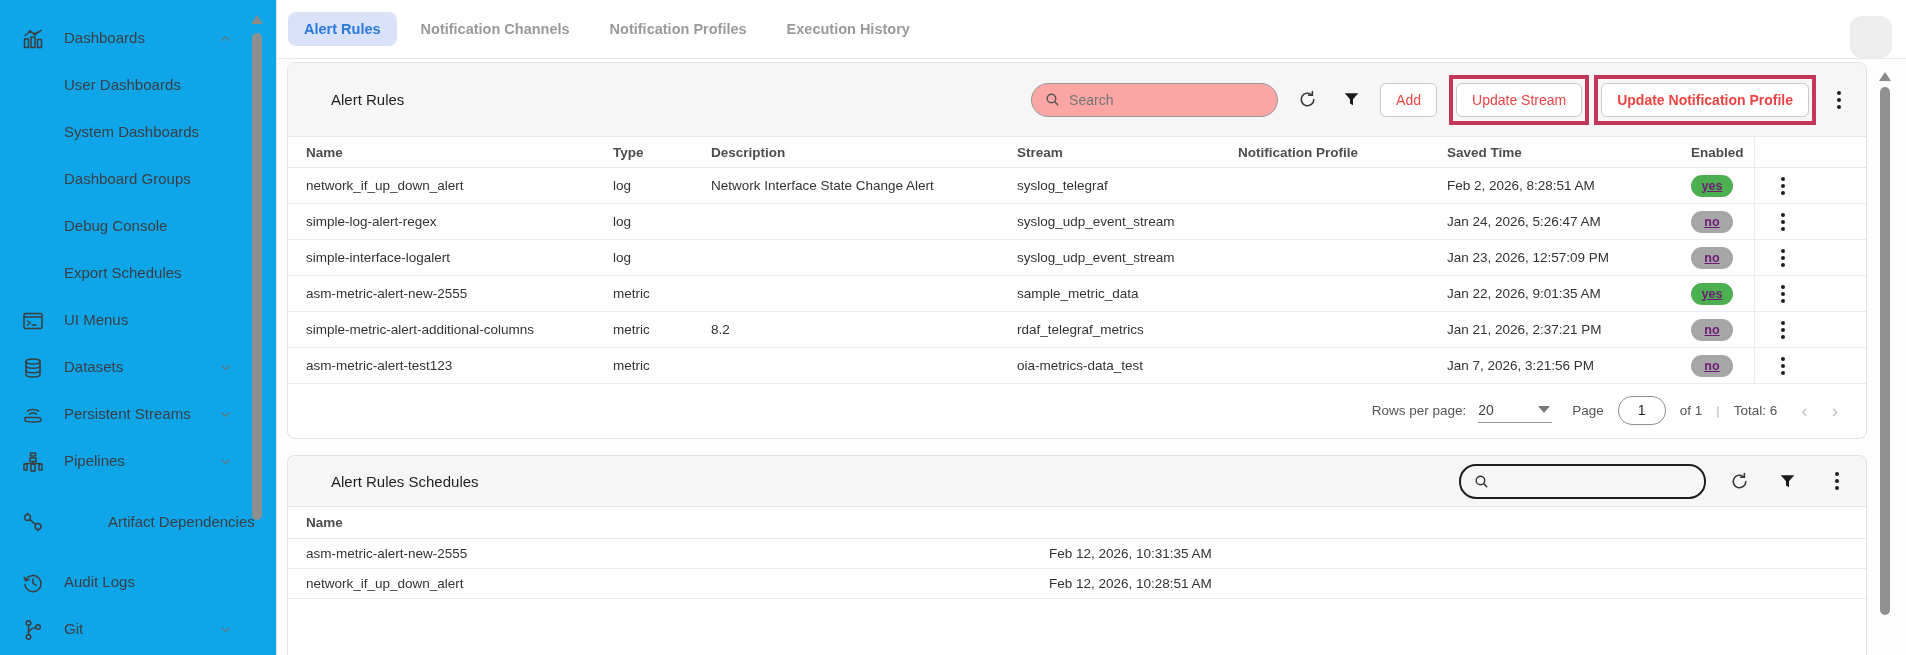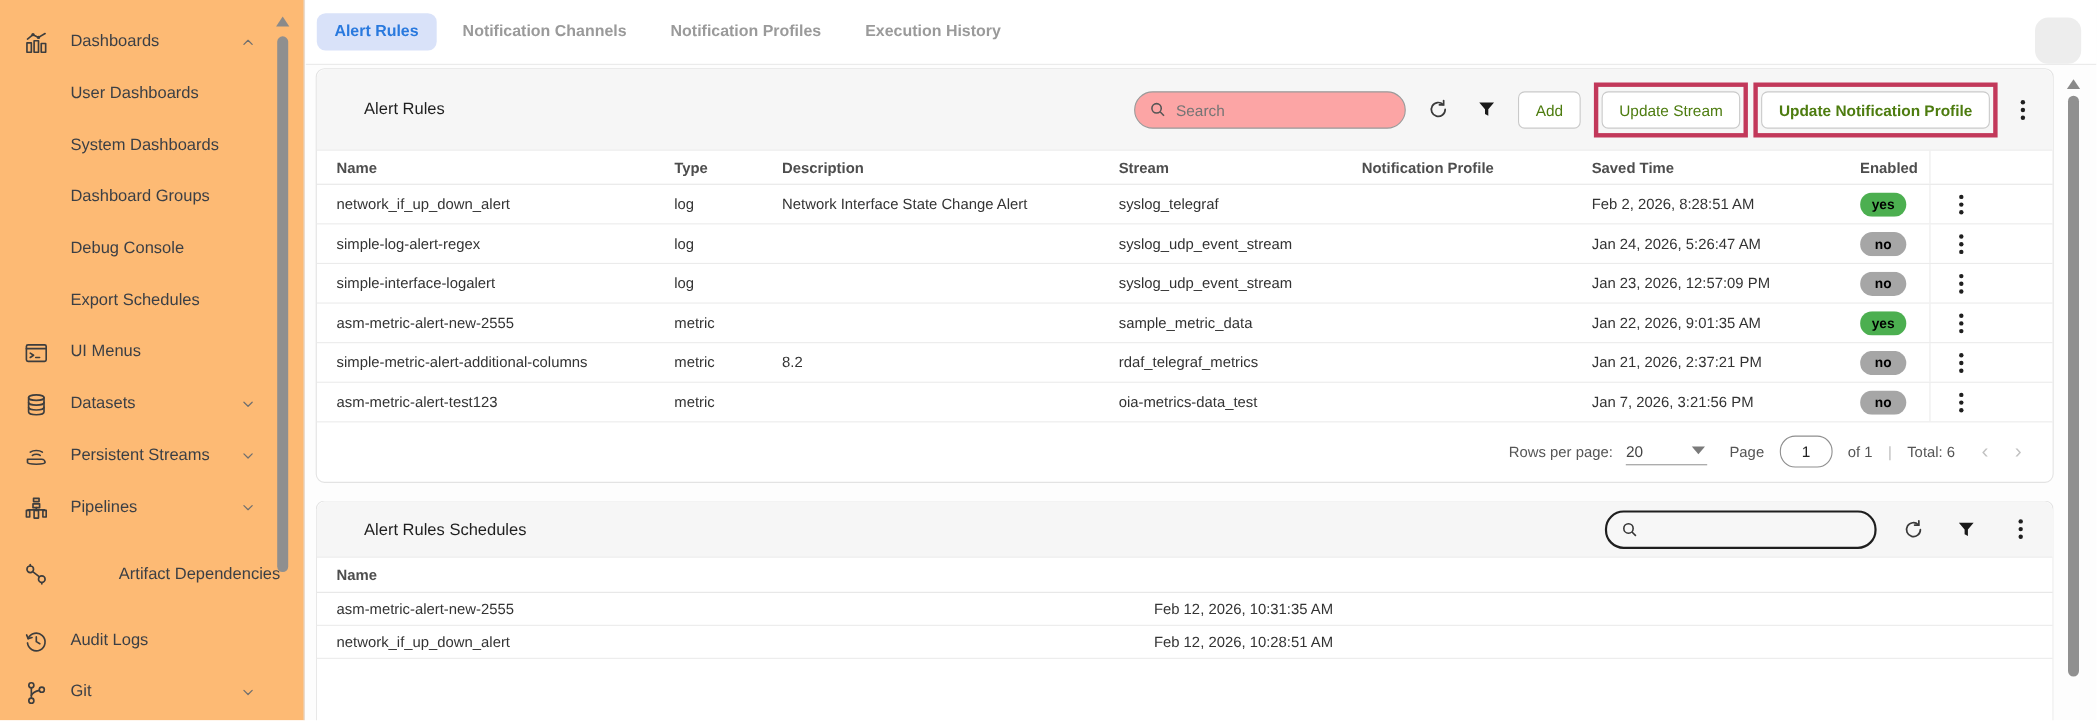--- a/index.html
+++ b/index.html
@@ -1,21 +1,21 @@
 <!DOCTYPE html>
 <html><head>
 <meta charset="utf-8">
 <style>
   * { margin:0; padding:0; box-sizing:border-box; }
   html,body { width:1906px; height:655px; overflow:hidden; background:#fff;
     font-family:"Liberation Sans","DejaVu Sans",sans-serif; }
   .app { position:relative; width:1906px; height:655px; background:#fdfdfd; overflow:hidden; }
 
   
-  .sidebar { position:absolute; left:0; top:0; width:277px; height:655px; background:#fdba74;
+  .sidebar { position:absolute; left:0; top:0; width:277px; height:655px; background:#0ea5e9;
     border-right:1px solid #e2e2e2; padding-top:15px; z-index:2; }
   .side-item { display:flex; align-items:center; height:47px; cursor:pointer; color:#3b3f45; font-size:15px; }
   .side-item .ic { width:24px; height:24px; margin-left:21px; flex:0 0 24px; display:flex; align-items:center; justify-content:center; }
   .side-item .lbl { margin-left:19px; max-width:158px; line-height:1.35; }
   .side-item.sub .lbl { margin-left:64px; }
   .side-item .chev { margin-left:auto; margin-right:43px; display:flex; }
   .side-item.tall { height:74px;gap:44px; }
   svg.icn { stroke:#3d3d3d; fill:none; stroke-width:1.5; stroke-linecap:round; stroke-linejoin:round; }
   svg.chv { stroke:#6f6f6f; fill:none; stroke-width:1.8; stroke-linecap:round; stroke-linejoin:round; }
 
@@ -52,34 +52,34 @@
     margin-left:8px; width:180px; font-family:inherit; }
   .search-pill input::placeholder { color:#757575; }
   .search-pill.focused { border:2px solid #1f1f1f; background:#f7f7f7; height:35px; }
 
   .icon-btn { background:none; border:none; cursor:pointer; display:flex; align-items:center; justify-content:center;
     width:26px; height:26px; }
   .kebab { display:flex; flex-direction:column; gap:3px; align-items:center; justify-content:center; }
   .kebab i { width:4px; height:4px; border-radius:50%; background:#1f1f1f; }
 
   .btn { background:#fff; border:1px solid #c9c9c9; border-radius:6px; padding:8px 15px; font-size:14px;
-    color:#4d7c0f; cursor:pointer; font-family:inherit; white-space:nowrap; }
+    color:#ef4444; cursor:pointer; font-family:inherit; white-space:nowrap; }
   .btn.strong { font-weight:700; }
   .annot { border:4px solid #c2385a; padding:4px 3px; display:inline-flex; }
 
   
   .ar-row { display:grid; grid-template-columns:307px 98px 306px 221px 209px 244px 63px 1fr;
     padding-left:18px; align-items:center; }
   .ar-head { height:31px; border-bottom:1px solid #e6e6e6; font-weight:700; color:#4d4d4d; font-size:13.5px; }
   .ar-data { height:36px; border-bottom:1px solid #ebebeb; font-size:13.5px; color:#333; }
   .cell { overflow:hidden; white-space:nowrap; text-overflow:ellipsis; padding-right:8px; }
   .action-cell { height:100%; display:flex; align-items:center; border-left:1px solid #ececec; }
   .action-cell .kebab { margin-left:30px; }
   .badge { display:inline-flex; align-items:center; justify-content:center; min-width:42px; height:22px;
-    padding:0 10px; border-radius:12px; color:#000000; font-size:12.5px; font-weight:700; }
+    padding:0 10px; border-radius:12px; color:#701a75; font-size:12.5px; font-weight:700;text-decoration:underline; }
   .badge[data-state="yes"] { background:#4caf50; }
   .badge[data-state="no"]  { background:#a6a6a6; }
 
   
   .pager { height:52px; display:flex; align-items:center; justify-content:flex-end; padding-right:28px;
     font-size:13.5px; color:#555; }
   .rpp-select { display:flex; align-items:center; justify-content:space-between; width:74px; height:26px;
     border-bottom:1px solid #9a9a9a; margin-left:12px; cursor:pointer; color:#444; font-size:14px; }
   .caret-down { width:0; height:0; border-left:6px solid transparent; border-right:6px solid transparent;
     border-top:7px solid #7a7a7a; margin-right:2px; }

